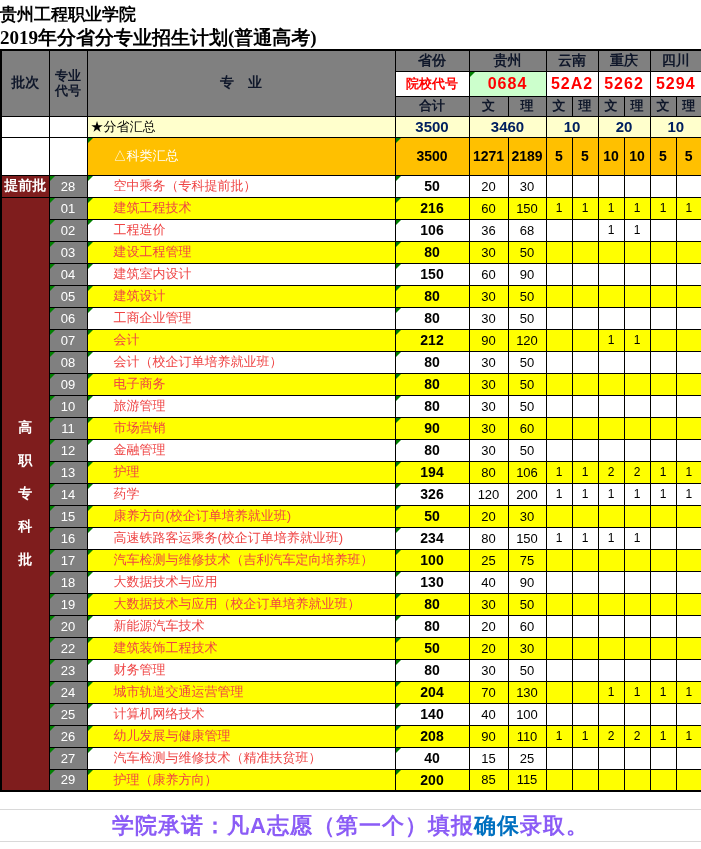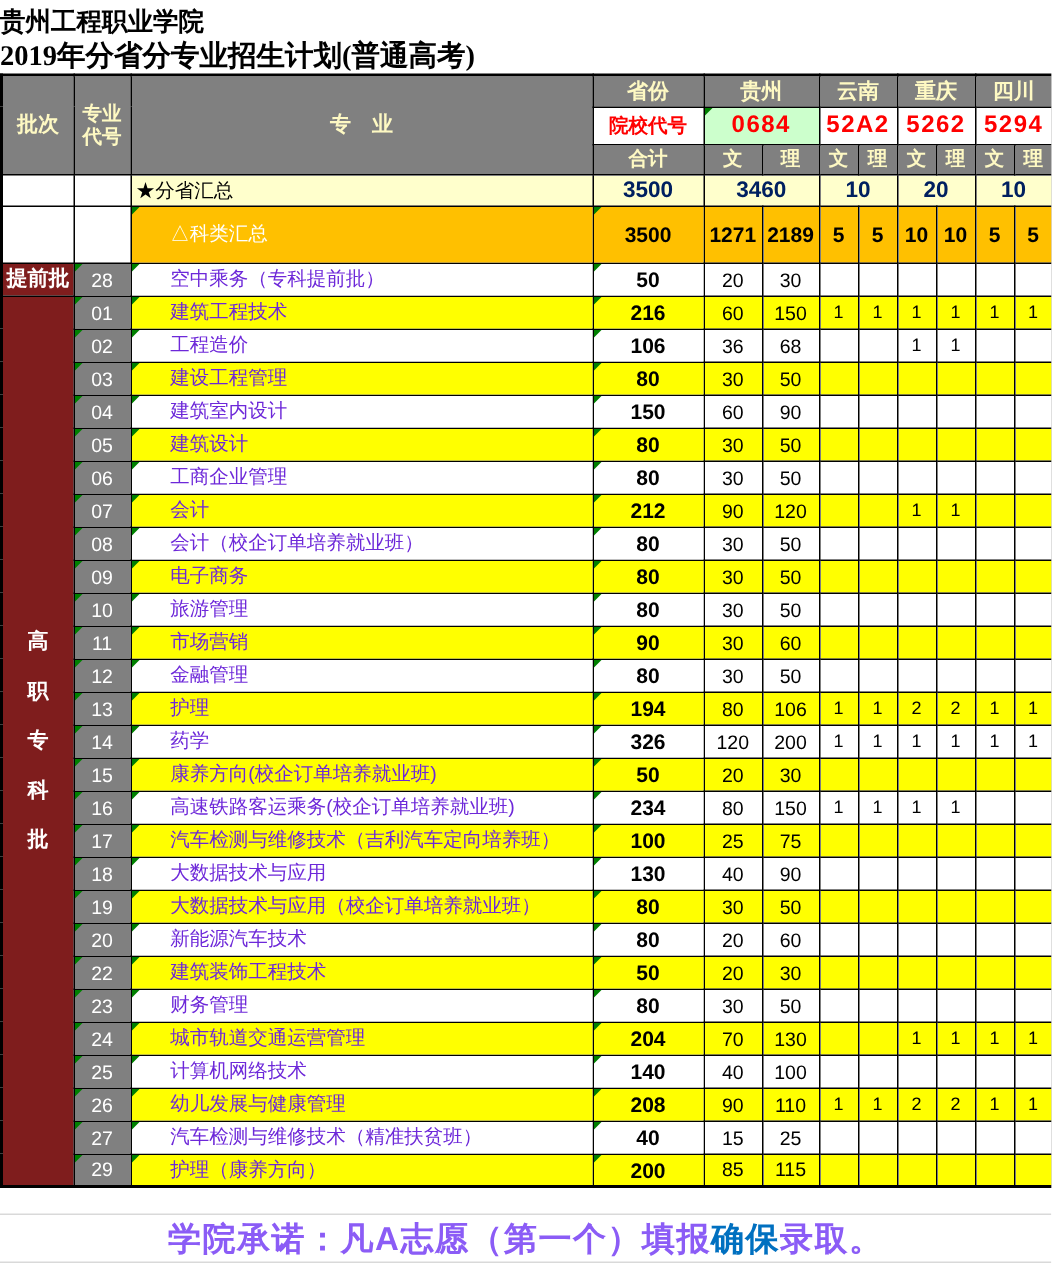--- a/index.html
+++ b/index.html
@@ -7,21 +7,21 @@
   body { width:701px; font-family:"Liberation Sans", sans-serif; }
   .page { width:701px; height:849px; background:#fff; overflow:hidden; }
 
   .title { text-align:left; padding-top:4px; font-family:"Liberation Serif", serif; font-weight:bold; color:#000; }
   .title .t1 { font-size:17px; line-height:22px; }
   .title .t2 { font-size:19px; line-height:23px; }
 
   table { border-collapse:collapse; table-layout:fixed; width:701px; border:2px solid #000; }
   td,th { border:1px solid #000; overflow:hidden; white-space:nowrap; padding:0; }
 
-  thead th { background:#808080; color:#fef9c3; font-weight:bold; font-size:14px; text-align:center; }
+  thead th { background:#808080; color:#0f172a; font-weight:bold; font-size:14px; text-align:center; }
   tr.h1 { height:21px; }
   tr.h2 { height:25px; }
   tr.h3 { height:20px; }
   th.wrap2 { white-space:normal; word-break:break-all; font-size:13px; line-height:15px; }
   .h2 th.cc-label { background:#fff; color:#FF0000; font-size:13px; }
   .h2 th.pcode { background:#fff; color:#FF0000; font-size:16px; letter-spacing:1px; }
   .h2 th.pcode.gz { background:#CCFFCC; }
   .h3 th { font-size:13px; }
 
   tr.sum1 { height:21px; }
@@ -30,21 +30,21 @@
   tr.sum1 td.blank { background:#fff; }
   tr.sum2 { height:38px; }
   tr.sum2 td { background:#FFC000; font-weight:bold; color:#000; font-size:14px; text-align:center; }
   tr.sum2 td.label { text-align:left; padding-left:26px; color:#fff; font-weight:normal; font-size:13px; }
   tr.sum2 td.blank { background:#fff; }
 
   tbody tr.datarow { height:22px; }
   td.batch { background:#7f1d1d; color:#fff; font-weight:bold; font-size:14px; text-align:center; vertical-align:middle; }
   td.batch.vert { white-space:pre-line; line-height:33px; }
   td.codecell { background:#808080; color:#fff; font-size:13px; text-align:center; }
-  td.major { text-align:left; padding-left:26px; font-size:13px; color:#6d28d9; background:#fff; }
+  td.major { text-align:left; padding-left:26px; font-size:13px; color:#ef4444; background:#fff; }
   td.tot  { font-weight:bold; font-size:14px; text-align:center; background:#fff; color:#000; }
   td.val  { font-size:13px; text-align:center; background:#fff; color:#000; }
   td.sm   { font-size:12px; text-align:center; background:#fff; color:#000; }
   tr.hl td.major, tr.hl td.tot, tr.hl td.val, tr.hl td.sm { background:#FFFF00; }
 
   .tri { position:relative; }
   .tri::before { content:""; position:absolute; top:0; left:0; width:0; height:0;
                  border-top:5px solid #008000; border-right:5px solid transparent; }
 
   .spacer  { height:18px; border-bottom:1px solid #d9d9d9; }

